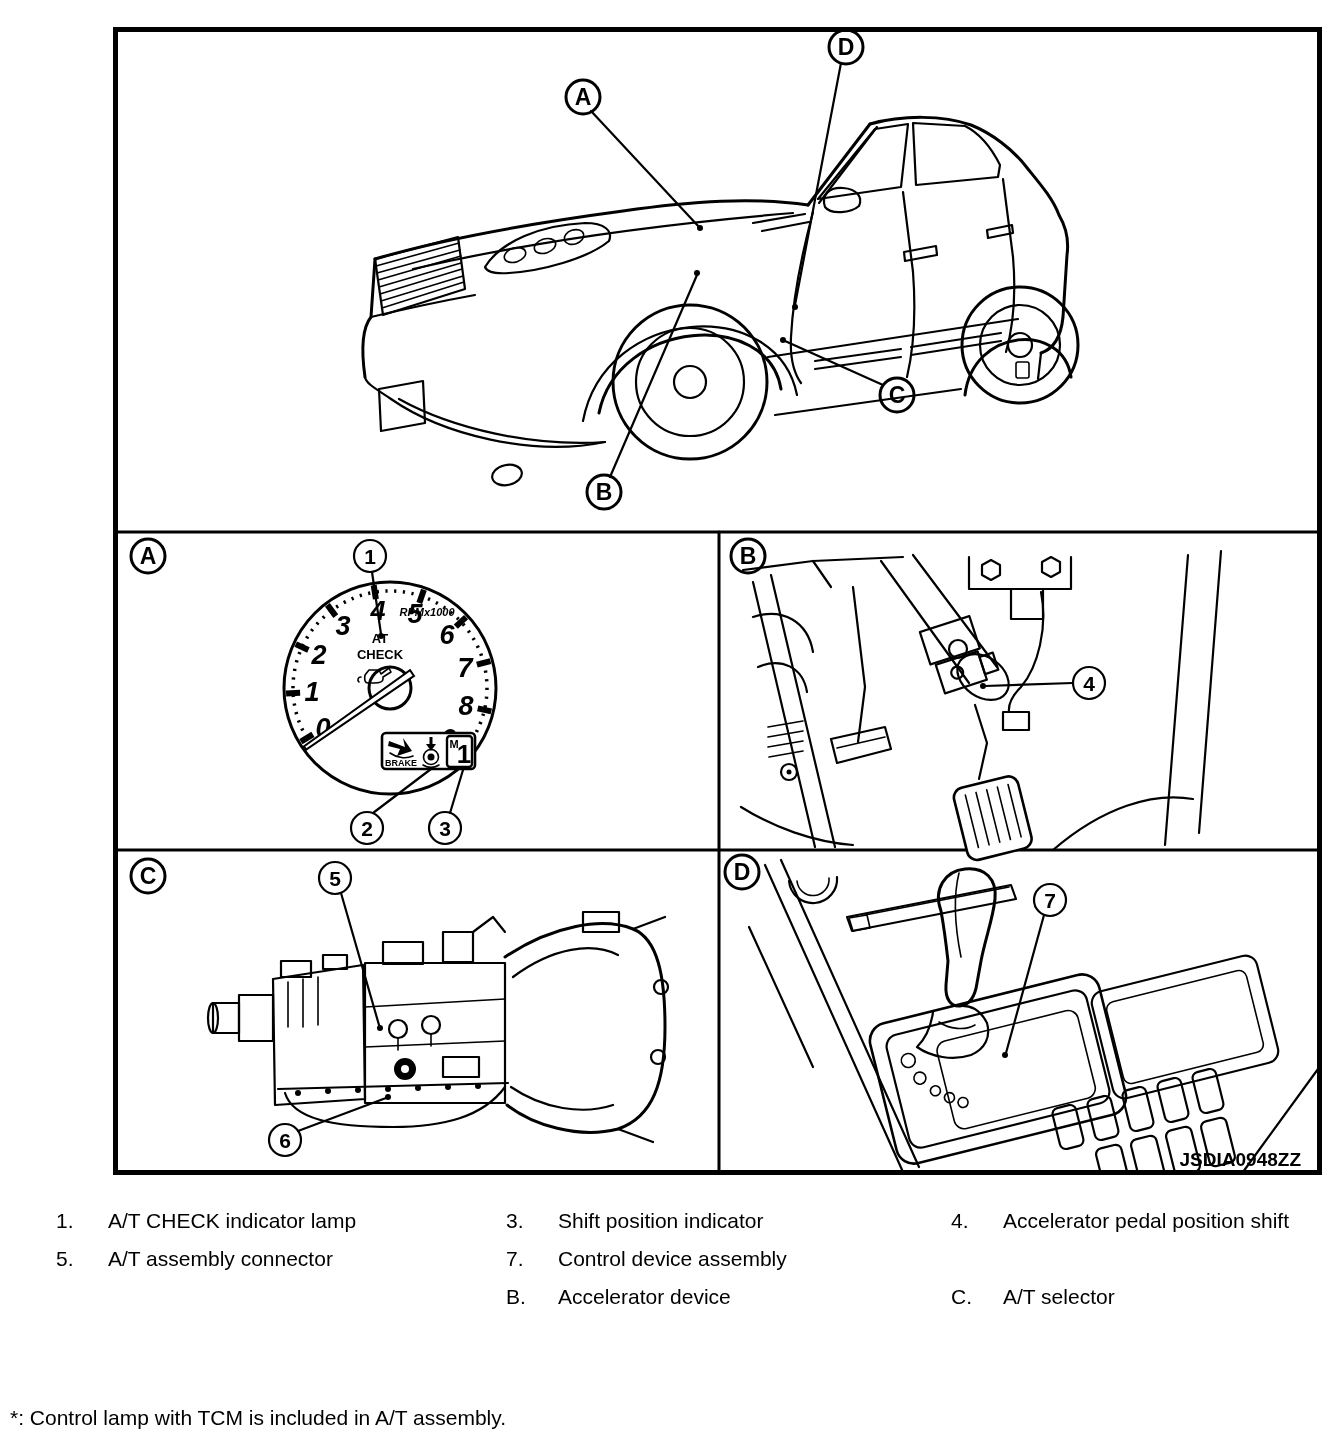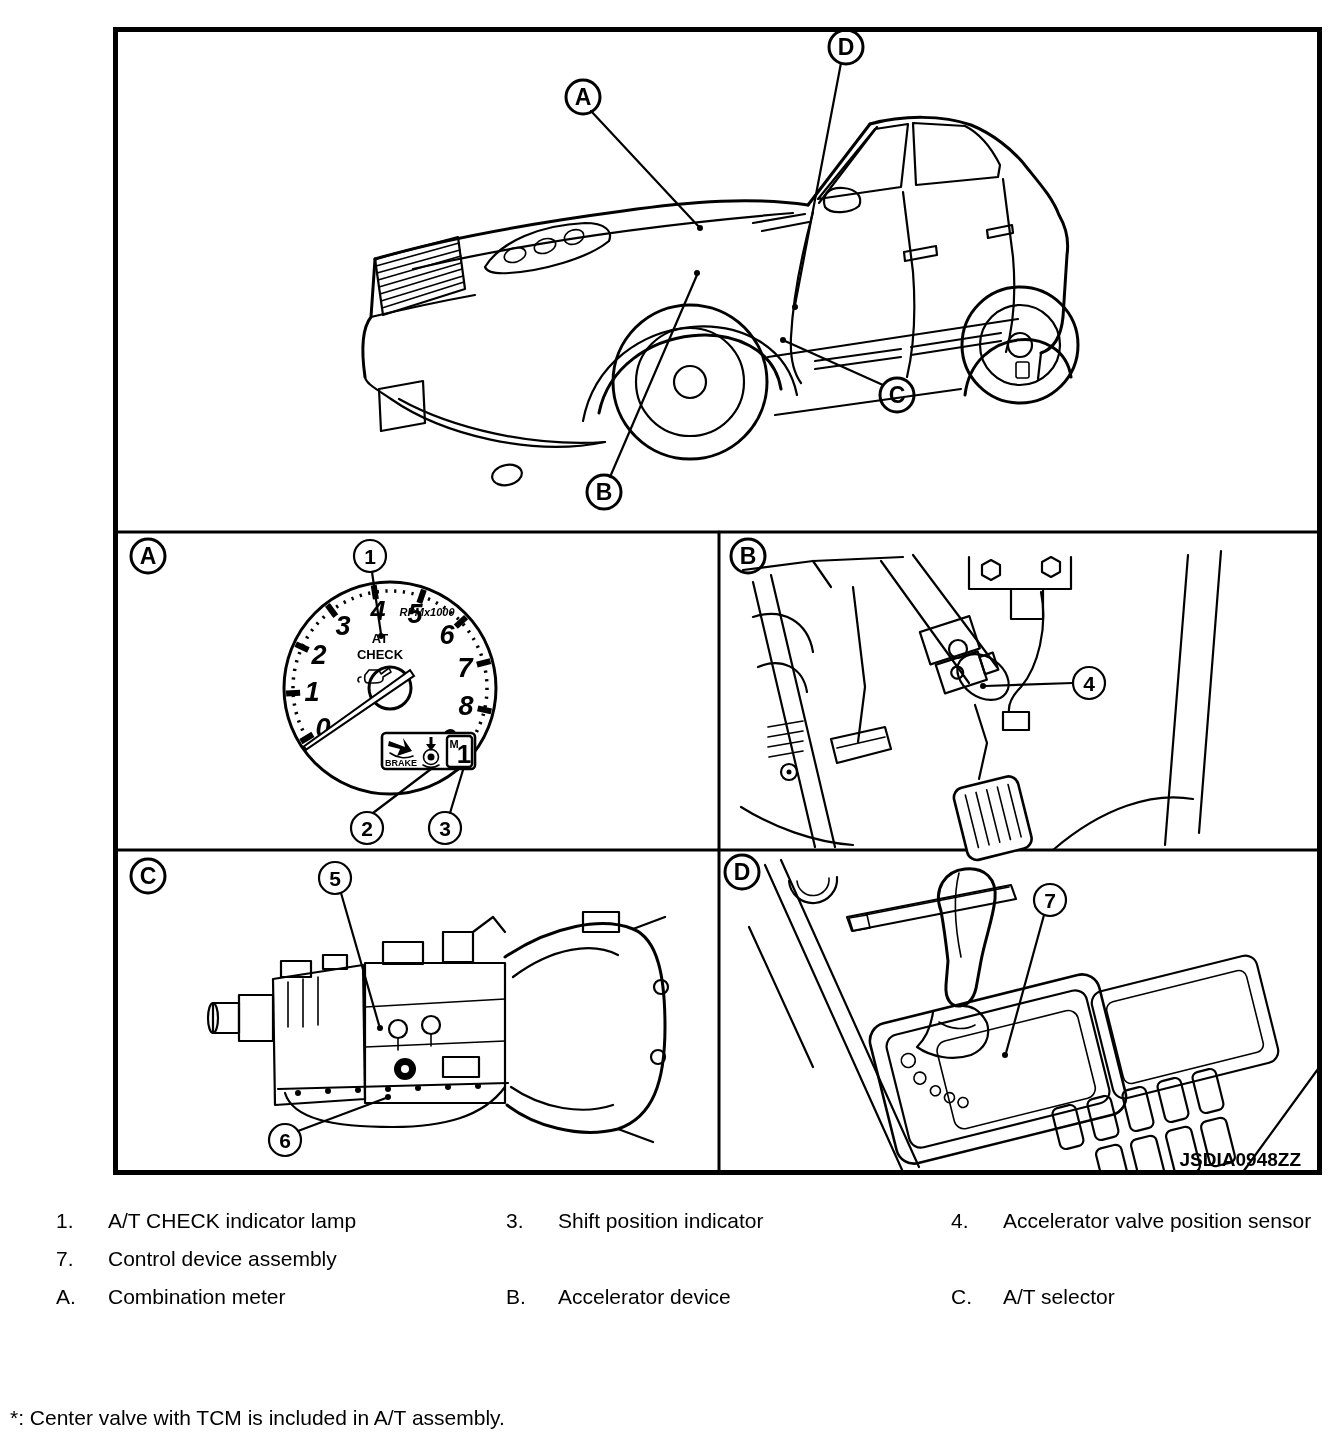--- a/index.html
+++ b/index.html
@@ -394,29 +394,29 @@
         <text x="1188" y="1139" class="figcode">JSDIA0948ZZ</text>
       </g>
     </svg>
   </div>
 
   <div class="legend">
     <div class="lgrid">
       <div class="lcell"><span class="lnum">1.</span><span>A/T CHECK indicator lamp</span></div>
       <div class="lcell"><span class="lnum">3.</span><span>Shift position indicator</span></div>
 
-      <div class="lcell"><span class="lnum">4.</span><span>Accelerator valve position sensor</span></div>
+      <div class="lcell"><span class="lnum">4.</span><span>Accelerator pedal position shift</span></div>
+      <div class="lcell"><span class="lnum">5.</span><span>A/T assembly connector</span></div>
 
       <div class="lcell"><span class="lnum">7.</span><span>Control device assembly</span></div>
       <div class="lcell"></div>
       <div class="lcell"></div>
 
-      <div class="lcell"><span class="lnum">A.</span><span>Combination meter</span></div>
       <div class="lcell"><span class="lnum">B.</span><span>Accelerator device</span></div>
       <div class="lcell"><span class="lnum">C.</span><span>A/T selector</span></div>
 
       <div class="lcell"></div>
       <div class="lcell"></div>
     </div>
   </div>
 
-  <div class="footnote">*: Center valve with TCM is included in A/T assembly.</div>
+  <div class="footnote">*: Control lamp with TCM is included in A/T assembly.</div>
 </div>
 
 </body></html>

